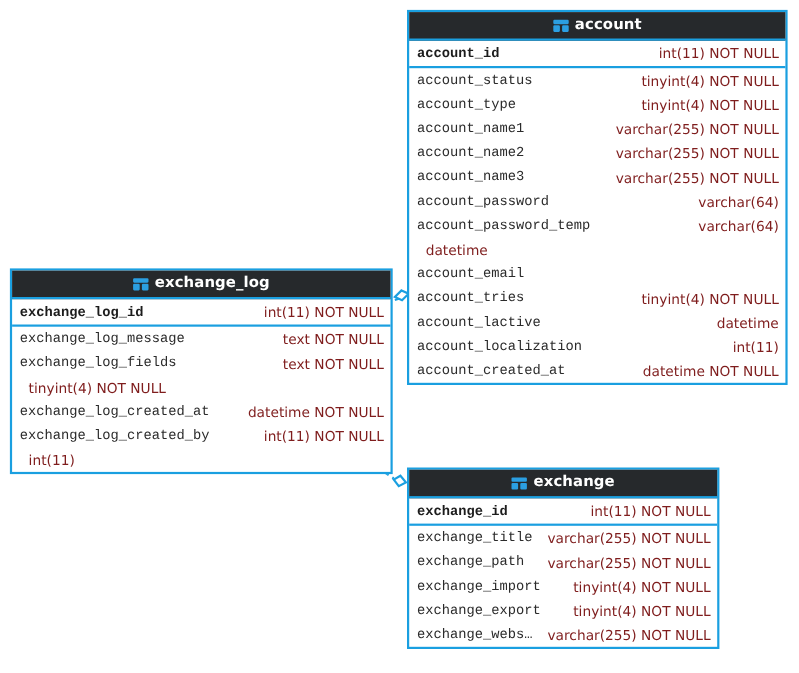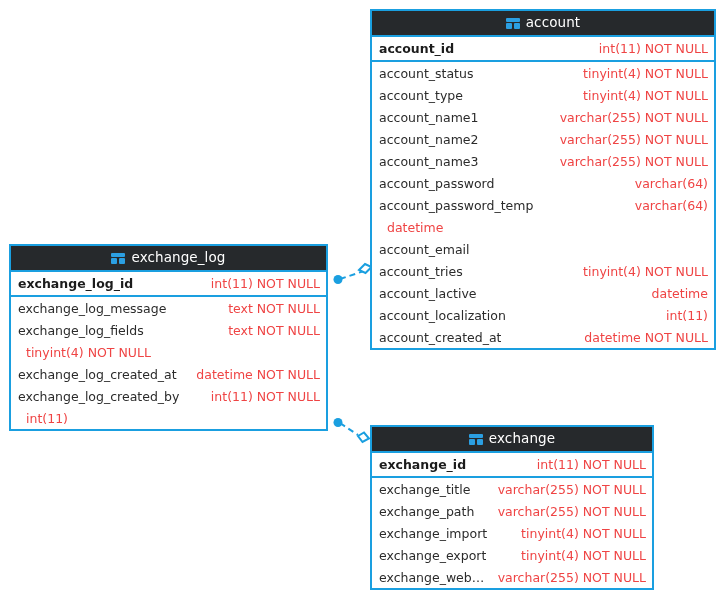--- a/index.html
+++ b/index.html
@@ -53,46 +53,46 @@
   }
   .entity-header .tbl-icon i {
     position: absolute;
     background: #2b9fe2;
     display: block;
   }
   .entity-header .tbl-icon i.hdr { left: 0; top: 0; width: 14px; height: 4px; border-radius: 1px; }
   .entity-header .tbl-icon i.c1  { left: 0; top: 5.5px; width: 6px; height: 5.5px; border-radius: 1px; }
   .entity-header .tbl-icon i.c2  { left: 8px; top: 5.5px; width: 6px; height: 5.5px; border-radius: 1px; }
 
-  .entity-title { font-weight: normal; letter-spacing: .1px; }
+  .entity-title { font-weight: bold; letter-spacing: .1px; }
 
   .rows { display: block; }
 
   .row {
     display: flex;
     align-items: center;
     justify-content: space-between;
     height: 22px;
     padding: 0 6px 0 7px;
     box-sizing: border-box;
     font-size: 12.5px;
     color: #2b2b2b;
     white-space: nowrap;
   }
   .row.pk {
     border-bottom: 2px solid #1a9fe0;
     height: 25px;
   }
   .row.pk .col-name { font-weight: bold; color: #1c1c1c; }
-  .col-name { overflow: hidden; text-overflow: ellipsis; }
-  .col-type { color: #ef4444; padding-left: 8px; }
+  .col-name { overflow: hidden; text-overflow: ellipsis; font-family: Liberation Mono, monospace; }
+  .col-type { color: #7f1d1d; padding-left: 8px; }
 
   
   #entity-account      { left: 370px; top: 9px;   width: 346px; }
-  #entity-exchange-log { left: 9px;   top: 244px; width: 319px; }
+  #entity-exchange-log { left: 9px;   top: 244px; width: 348px; }
   #entity-exchange     { left: 370px; top: 425px; width: 284px; }
 </style>
 </head>
 <body>
 
 <svg id="er-canvas" viewBox="0 0 726 612" xmlns="http://www.w3.org/2000/svg">
 
   <g>
     <line x1="340" y1="279" x2="364" y2="271" stroke="#1a9fe0" stroke-width="2" stroke-dasharray="6 4"></line>
     <circle cx="338" cy="279.5" r="4.5" fill="#1a9fe0"></circle>

